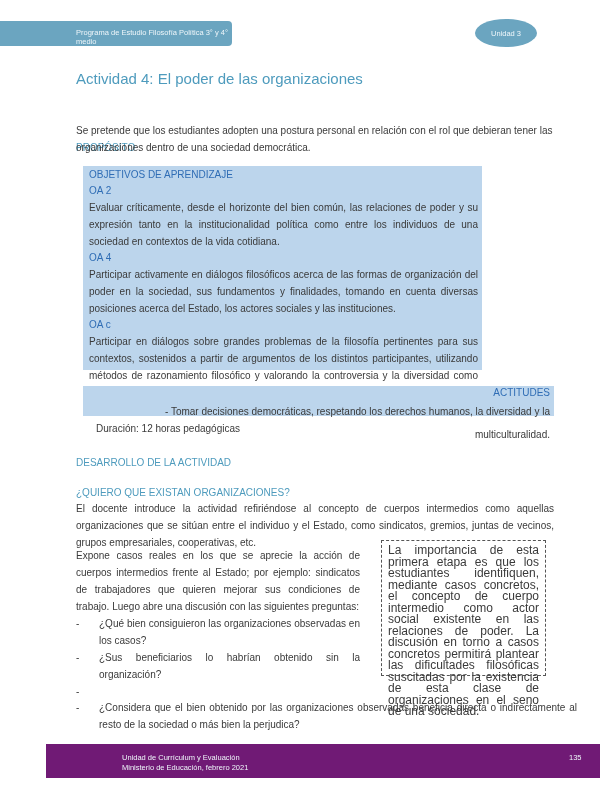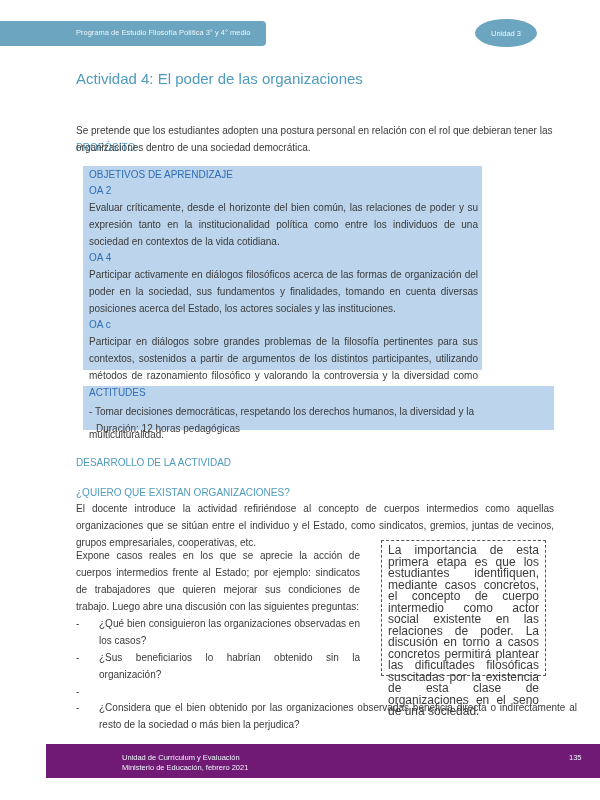--- a/index.html
+++ b/index.html
@@ -1,29 +1,29 @@
 <!DOCTYPE html>
 <html><head>
 <meta charset="utf-8">
 <style>
   html, body { margin:0; padding:0; }
   body { width:600px; height:800px; background:#ffffff; position:relative; overflow:hidden;
          font-family:"Liberation Sans", sans-serif; color:#3a3a3a; }
-  .hdr-bar { position:absolute; left:0; top:21px; width:266px; height:25px; background:#6ba5c0;
+  .hdr-bar { position:absolute; left:0; top:21px; width:232px; height:25px; background:#6ba5c0;
              border-radius:0 4px 4px 0; }
   .hdr-bar span { position:absolute; left:76px; top:7px; font-size:7.5px; color:#eef6fa; }
   .unit-badge { position:absolute; left:475px; top:19px; width:62px; height:28px; border-radius:50%;
                 background:#6ba5c0; color:#eef6fa; font-size:7.5px; display:flex; align-items:center; justify-content:center; }
   .title { position:absolute; left:76px; top:70px; font-size:15px; color:#4e9bbd; }
   .h-sec { font-size:10px; color:#4e9bbd; }
   .p { font-size:10px; line-height:17px; color:#3a3a3a; }
   .just { text-align:justify; }
   .abs { position:absolute; }
   .oa-box { position:absolute; left:83px; top:166px; width:399px; height:204px; background:#bcd5ec; }
-  .act-box { position:absolute; left:83px; top:386px; width:471px; height:44px; background:#bcd5ec; }
+  .act-box { position:absolute; left:83px; top:386px; width:471px; height:30px; background:#bcd5ec;text-align:right; }
   .box-inner { position:absolute; left:6px; right:4px; }
   .blue-h { font-size:10px; color:#2f6db5; line-height:16px; }
   .dash-box { position:absolute; left:370px; top:540px; width:165px; height:136px; border:1px dashed #555; box-sizing:border-box;
               padding:4px 6px; font-size:12px; line-height:11.5px; color:#3a3a3a; text-align:justify;margin-left:11px; }
   .bullet { position:relative; padding-left:23px; }
   .bullet .dash { position:absolute; left:0; top:0; }
   .footer { position:absolute; left:0; top:744px; width:600px; height:34px; background:#701a75;margin-left:46px; }
   .footer .l1, .footer .l2 { position:absolute; left:76px; font-size:7.5px; color:#eef6fa; }
   .footer .l1 { top:9px; } .footer .l2 { top:19px; }
   .footer .pg { position:absolute; left:523px; top:9px; font-size:7.5px; color:#eef6fa; }

